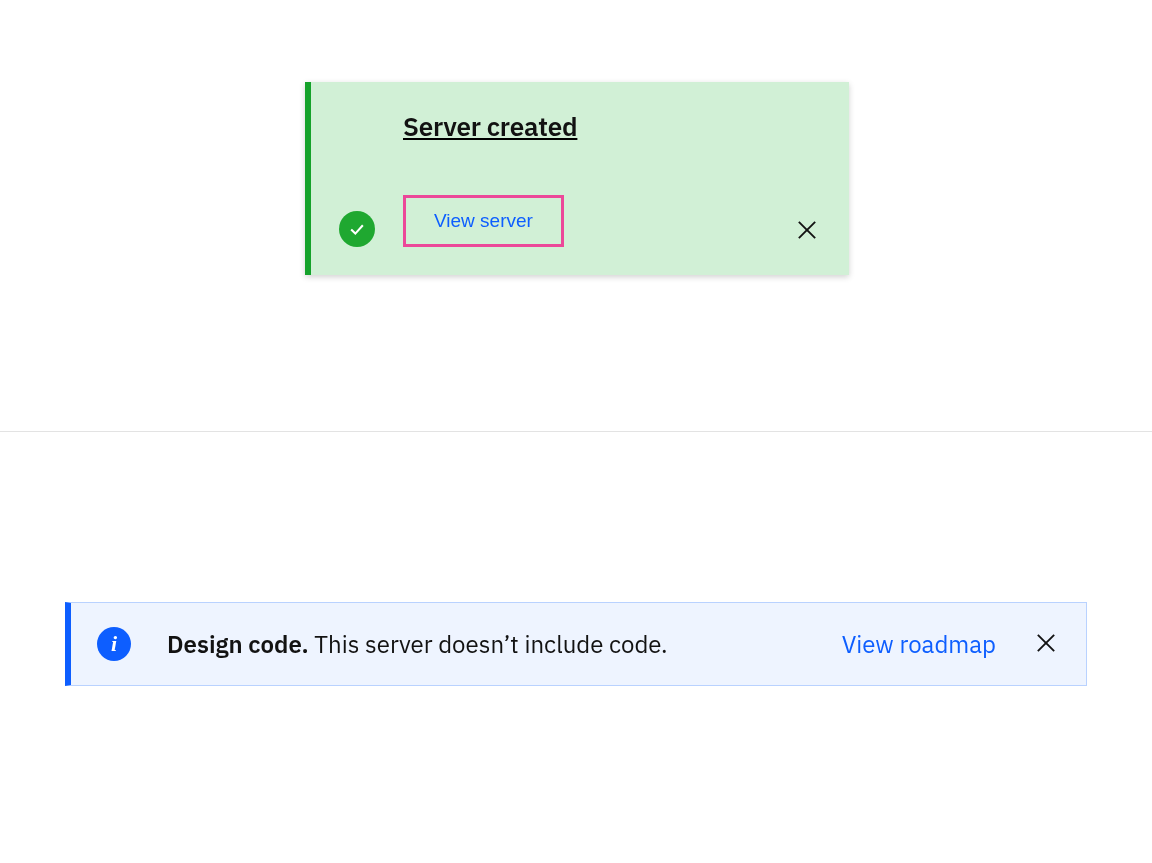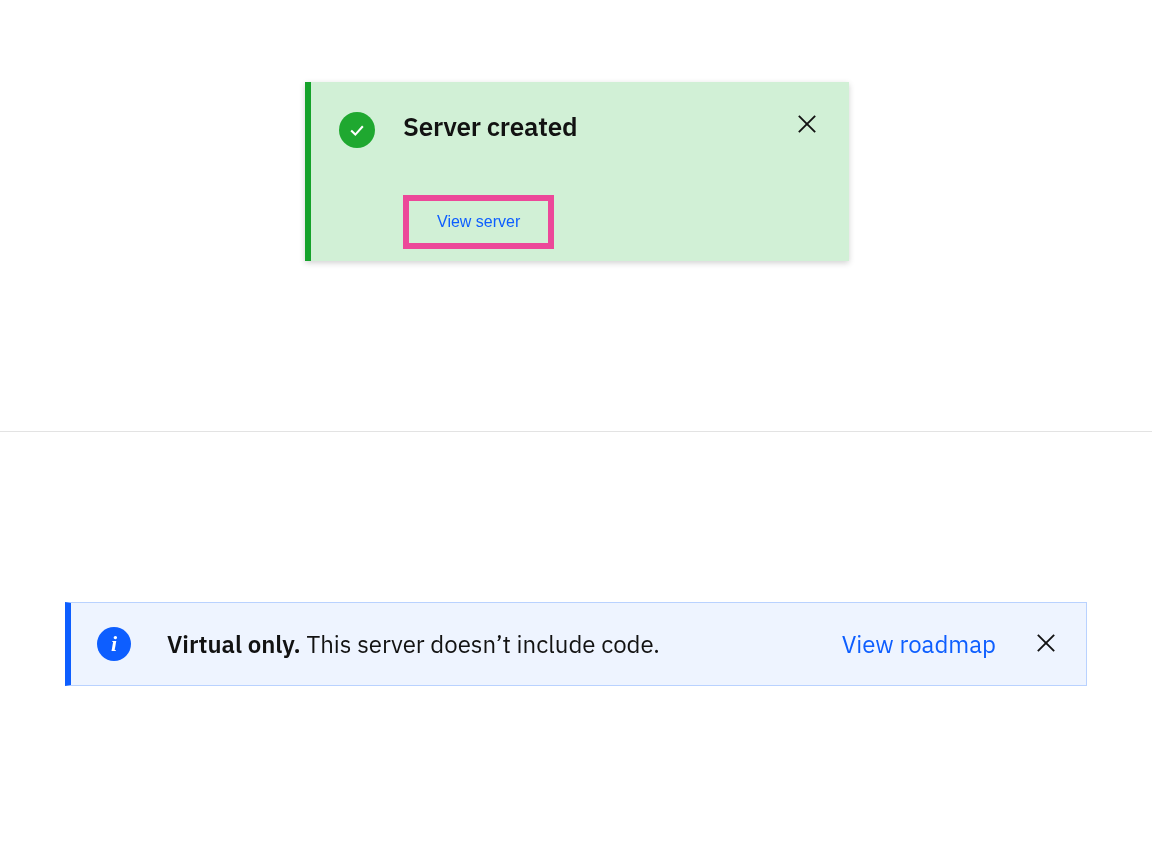--- a/index.html
+++ b/index.html
@@ -13,23 +13,24 @@
 
   
   .toast-success {
     position: absolute;
     left: 305px;
     top: 82px;
     width: 544px;
     background: #d1f0d6;
     border-left: 6px solid #15a22b;
     box-shadow: 0 2px 6px rgba(0,0,0,0.18);
-    padding: 28px 28px 12px 28px;
-    display: flex;
-    align-items: flex-start;
+    padding: 28px 28px 28px 28px;
+    display: flex;
+    align-items: flex-end;
+    text-decoration: underline;
   }
   .toast-success .icon-wrap {
     flex: 0 0 auto;
     margin-right: 28px;
     margin-top: 2px;
   }
   .success-circle {
     width: 36px;
     height: 36px;
     background: #1fa830;
@@ -54,24 +55,24 @@
   }
   .toast-desc {
     font-size: 26px;
     font-weight: 400;
     line-height: 1.35;
     margin-top: 2px;
   }
   .toast-action {
     display: inline-block;
     margin-top: 52px;
-    border: 6px solid #ec4899;
+    border: 3px solid #ec4899;
     color: #0d5eff;
     background: transparent;
-    font-size: 16px;
+    font-size: 19px;
     padding: 12px 28px;
     cursor: pointer;
   }
   .toast-close {
     flex: 0 0 auto;
     margin-left: 20px;
     cursor: pointer;
     color: #121212;
     background: none;
     border: none;
@@ -183,21 +184,21 @@
 
 <div class="divider"></div>
 
 <div class="inline-info">
   <div class="info-icon-wrap">
     <div class="info-circle">
         <span>i</span>
       </div>
   </div>
   <div class="inline-text">
-    <span class="bold">Virtual only.</span><span> This server doesn’t include code.</span>
+    <span class="bold">Design code.</span><span> This server doesn’t include code.</span>
   </div>
   <a class="inline-link">View roadmap</a>
   <button class="inline-close">
     <svg viewBox="0 0 24 24">
         <line x1="5" y1="5" x2="19" y2="19"></line>
         <line x1="19" y1="5" x2="5" y2="19"></line>
       </svg>
   </button>
 </div>
 

